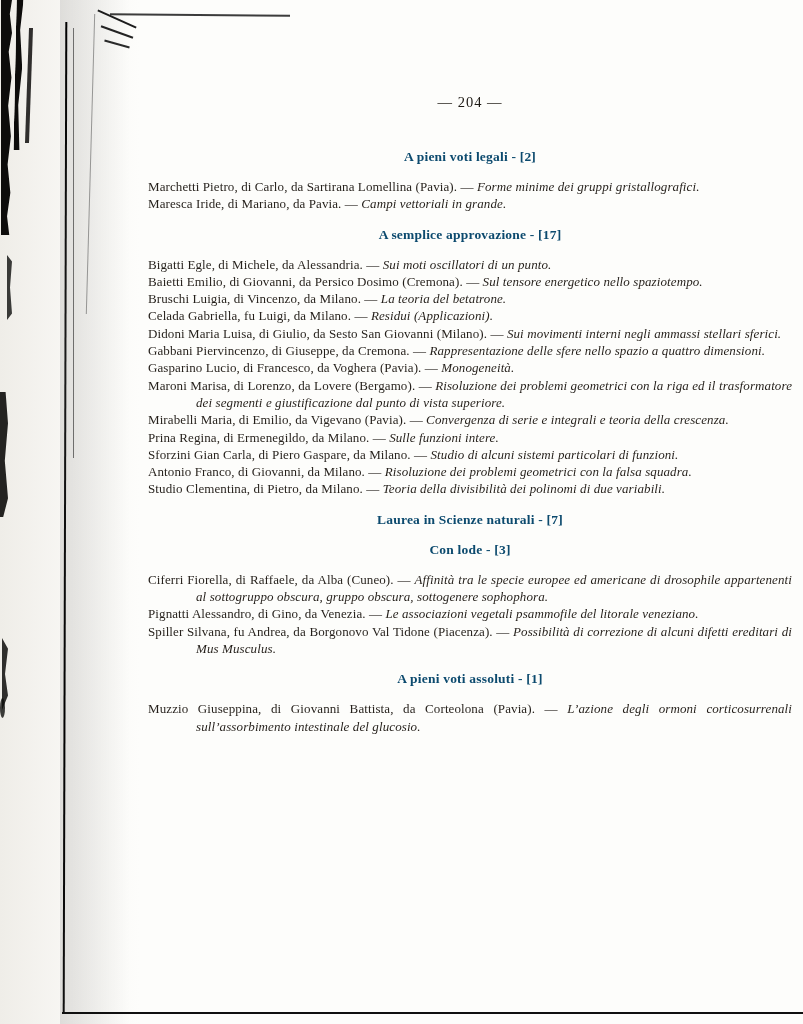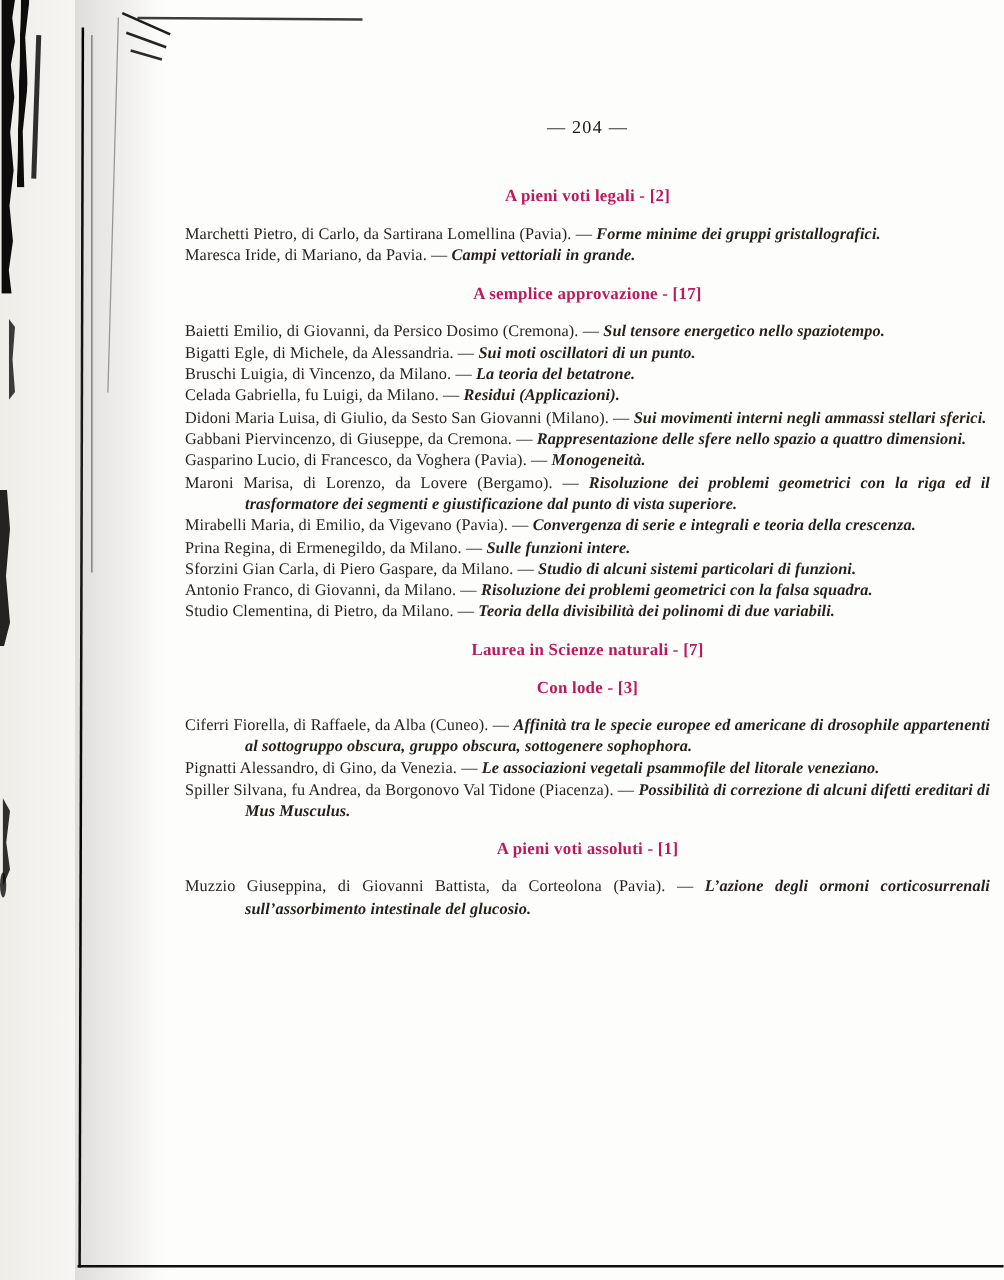--- a/index.html
+++ b/index.html
@@ -59,32 +59,32 @@
     letter-spacing: 1px;
     margin: 0 0 38px 0;
     color: #1c1813;
   }
   .section-heading {
     text-align: center;
     font-weight: bold;
     font-size: 13.5px;
     letter-spacing: 0.2px;
     margin: 14px 0 13px 0;
-    color: #be185d;
+    color: #0c4a6e;
   }
   .entry {
     margin: 0;
     padding-left: 48px;
     text-indent: -48px;
     font-size: 13px;
     line-height: 17.3px;
     text-align: justify;
     letter-spacing: 0.1px;
   }
-  .entry-title { font-style: italic; font-weight: bold; }
+  .entry-title { font-style: italic; }
 </style>
 </head>
 <body>
 
 <div class="paper"></div>
 
 <div>
   <div class="artifact streak1"></div>
   <div class="artifact streak2"></div>
   <div class="artifact streak3"></div>
@@ -103,22 +103,22 @@
   <div class="spineshade"></div>
 </div>
 
 <div class="content">
   <div class="page-number">— 204 —</div>
   <div>
       <div class="section-heading">A pieni voti legali - [2]</div>
       <p class="entry"><span class="entry-name">Marchetti Pietro, di Carlo, da Sartirana Lomellina (Pavia). </span><span class="entry-sep">— </span><em class="entry-title">Forme minime dei gruppi gristallografici.</em></p>
       <p class="entry"><span class="entry-name">Maresca Iride, di Mariano, da Pavia. </span><span class="entry-sep">— </span><em class="entry-title">Campi vettoriali in grande.</em></p>
       <div class="section-heading">A semplice approvazione - [17]</div>
+      <p class="entry"><span class="entry-name">Bigatti Egle, di Michele, da Alessandria. </span><span class="entry-sep">— </span><em class="entry-title">Sui moti oscillatori di un punto.</em></p>
       <p class="entry"><span class="entry-name">Baietti Emilio, di Giovanni, da Persico Dosimo (Cremona). </span><span class="entry-sep">— </span><em class="entry-title">Sul tensore energetico nello spaziotempo.</em></p>
-      <p class="entry"><span class="entry-name">Bigatti Egle, di Michele, da Alessandria. </span><span class="entry-sep">— </span><em class="entry-title">Sui moti oscillatori di un punto.</em></p>
       <p class="entry"><span class="entry-name">Bruschi Luigia, di Vincenzo, da Milano. </span><span class="entry-sep">— </span><em class="entry-title">La teoria del betatrone.</em></p>
       <p class="entry"><span class="entry-name">Celada Gabriella, fu Luigi, da Milano. </span><span class="entry-sep">— </span><em class="entry-title">Residui (Applicazioni).</em></p>
       <p class="entry"><span class="entry-name">Didoni Maria Luisa, di Giulio, da Sesto San Giovanni (Milano). </span><span class="entry-sep">— </span><em class="entry-title">Sui movimenti interni negli ammassi stellari sferici.</em></p>
       <p class="entry"><span class="entry-name">Gabbani Piervincenzo, di Giuseppe, da Cremona. </span><span class="entry-sep">— </span><em class="entry-title">Rappresentazione delle sfere nello spazio a quattro dimensioni.</em></p>
       <p class="entry"><span class="entry-name">Gasparino Lucio, di Francesco, da Voghera (Pavia). </span><span class="entry-sep">— </span><em class="entry-title">Monogeneità.</em></p>
       <p class="entry"><span class="entry-name">Maroni Marisa, di Lorenzo, da Lovere (Bergamo). </span><span class="entry-sep">— </span><em class="entry-title">Risoluzione dei problemi geometrici con la riga ed il trasformatore dei segmenti e giustificazione dal punto di vista superiore.</em></p>
       <p class="entry"><span class="entry-name">Mirabelli Maria, di Emilio, da Vigevano (Pavia). </span><span class="entry-sep">— </span><em class="entry-title">Convergenza di serie e integrali e teoria della crescenza.</em></p>
       <p class="entry"><span class="entry-name">Prina Regina, di Ermenegildo, da Milano. </span><span class="entry-sep">— </span><em class="entry-title">Sulle funzioni intere.</em></p>
       <p class="entry"><span class="entry-name">Sforzini Gian Carla, di Piero Gaspare, da Milano. </span><span class="entry-sep">— </span><em class="entry-title">Studio di alcuni sistemi particolari di funzioni.</em></p>
       <p class="entry"><span class="entry-name">Antonio Franco, di Giovanni, da Milano. </span><span class="entry-sep">— </span><em class="entry-title">Risoluzione dei problemi geometrici con la falsa squadra.</em></p>

